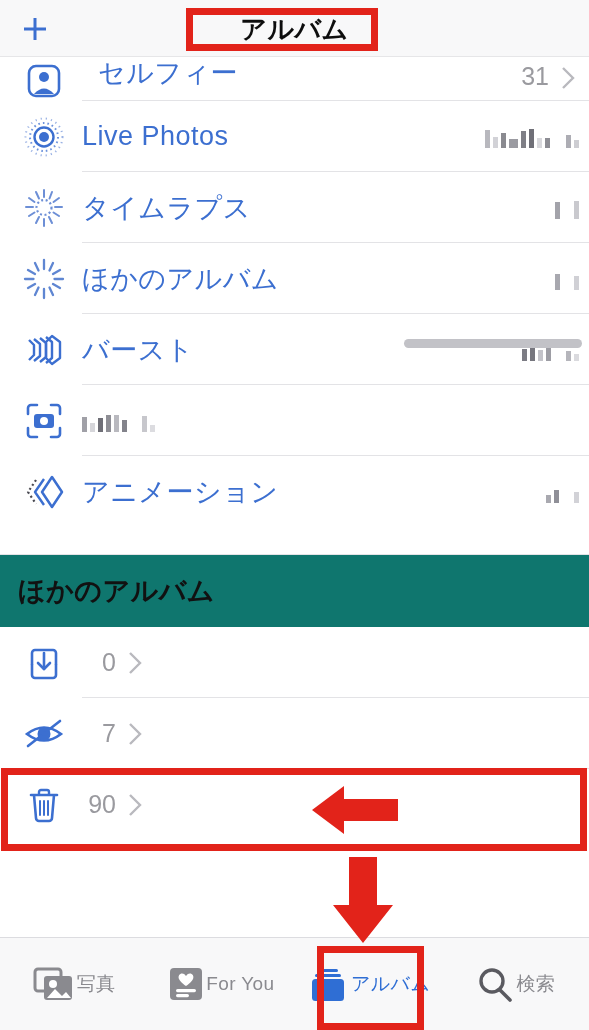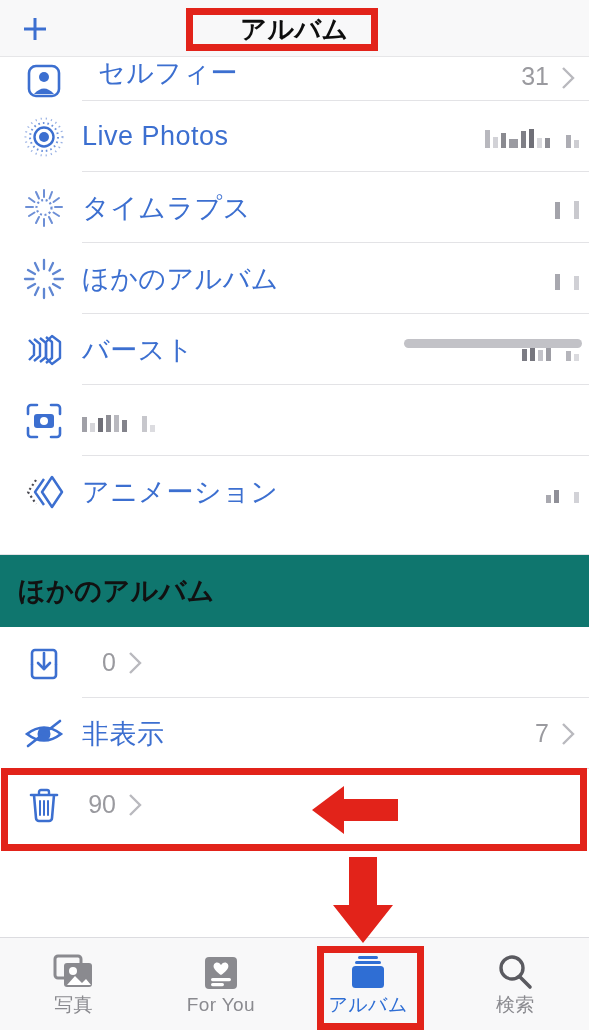--- a/index.html
+++ b/index.html
@@ -148,21 +148,21 @@
     position: absolute;
     left: 0; bottom: 0;
     width: 589px; height: 93px;
     background: #f8f8f9;
     border-top: 1px solid #dcdce0;
     display: flex;
   }
   .tab {
     flex: 1;
     display: flex;
-    flex-direction: column;
+    flex-direction: row;
     align-items: center;
     justify-content: center;
     gap: 1px;
     cursor: pointer;
   }
   .tab .tab-label {
     font-size: 19px;
     color: #8a8a8f;
     letter-spacing: 0.4px;
   }
@@ -403,21 +403,20 @@
     </div>
 
     <div class="row">
       <div class="icon-cell">
         <svg width="44" height="40" viewBox="0 0 44 40">
           <path d="M5 20 q17 -13 34 0 q-17 13 -34 0 z" fill="none" stroke="#3c6fd0" stroke-width="2.6"></path>
           <ellipse cx="22" cy="20" rx="6.5" ry="7" fill="#3c6fd0"></ellipse>
           <line x1="6" y1="32" x2="38" y2="7" stroke="#3c6fd0" stroke-width="2.6" stroke-linecap="round"></line>
         </svg>
       </div>
-      <div class="label">非表示</div>
       <div class="count">7</div>
       <div class="chev">
         <svg width="16" height="26" viewBox="0 0 16 26">
             <polyline points="3,3 13,13 3,23" fill="none" stroke="#b9b9be" stroke-width="2.4"></polyline>
           </svg>
       </div>
       <div class="sep"></div>
     </div>
 
     <div class="row">

